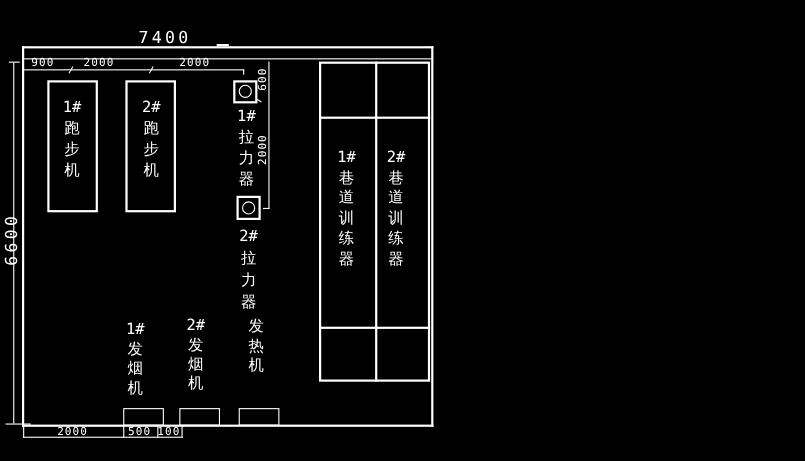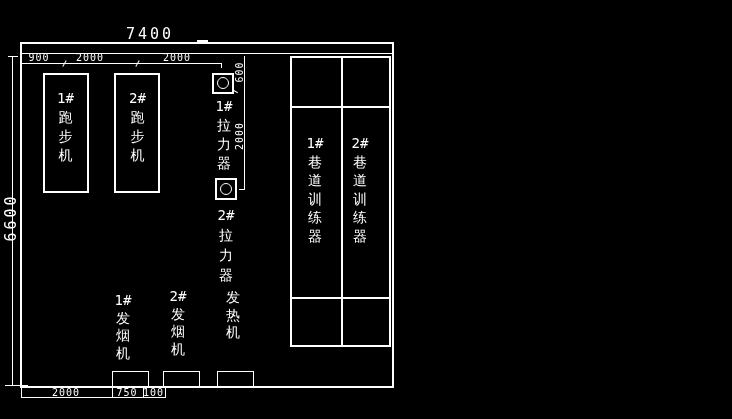--- a/index.html
+++ b/index.html
@@ -109,16 +109,16 @@
   <div class="rect thin" style="left:112px;top:371px;width:37px;height:16px;"></div>
   <div class="rect thin" style="left:163px;top:371px;width:37px;height:16px;"></div>
   <div class="rect thin" style="left:217px;top:371px;width:37px;height:16px;"></div>
 
   <div class="line" style="left:21px;top:397px;width:145px;height:1px;"></div>
   <div class="line" style="left:21px;top:387px;width:1px;height:11px;"></div>
   <div class="line" style="left:112px;top:387px;width:1px;height:11px;"></div>
   <div class="line" style="left:143px;top:387px;width:1px;height:11px;"></div>
   <div class="line" style="left:165px;top:387px;width:1px;height:11px;"></div>
   <div class="lbl dim" style="left:50px;top:388px;width:32px;">2000</div>
-  <div class="lbl dim" style="left:114px;top:388px;width:26px;">750</div>
+  <div class="lbl dim" style="left:114px;top:388px;width:26px;">500</div>
   <div class="lbl dim" style="left:143px;top:388px;width:20px;">100</div>
 
 </div>
 
 </body></html>

